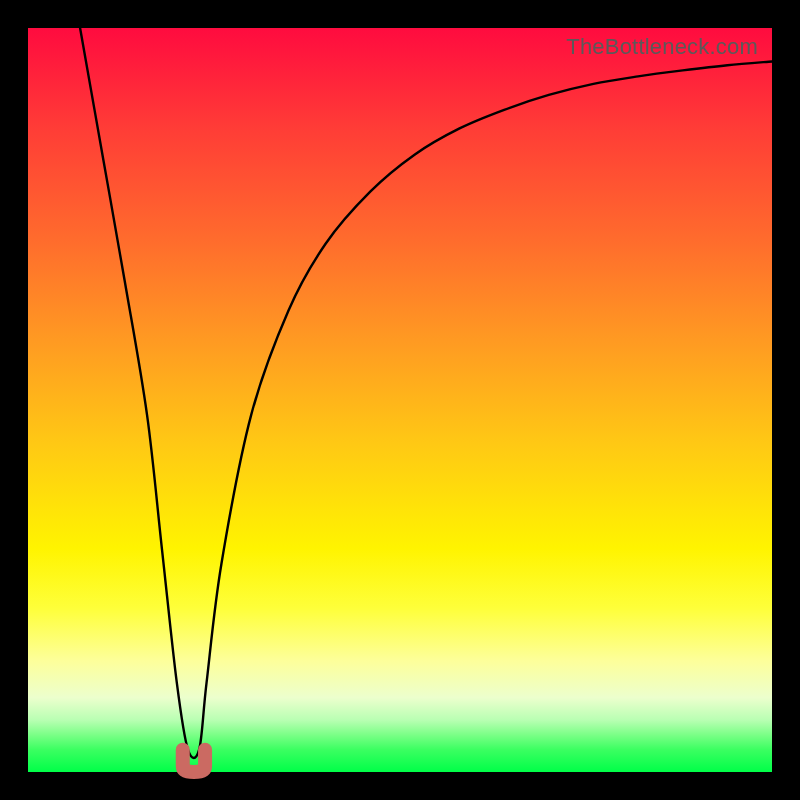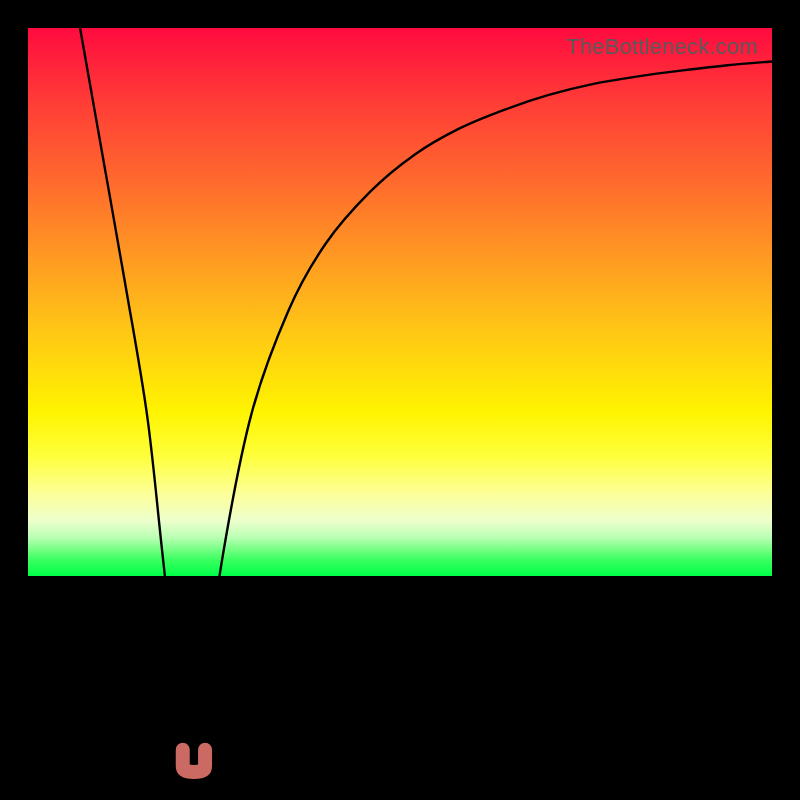--- a/index.html
+++ b/index.html
@@ -9,21 +9,21 @@
     height: 800px;
     background: #000;
     overflow: hidden;
     font-family: Arial, Helvetica, sans-serif;
   }
   .frame {
     position: absolute;
     left: 28px;
     top: 28px;
     width: 744px;
-    height: 548px;
+    height: 744px;
     background: linear-gradient(to bottom,
       #ff0b3f 0%,
       #ff3e36 14%,
       #ff6a2d 28%,
       #ff9a22 42%,
       #ffc914 56%,
       #fff400 70%,
       #feff3a 78%,
       #fdff9a 85%,
       #ecffcd 90%,

